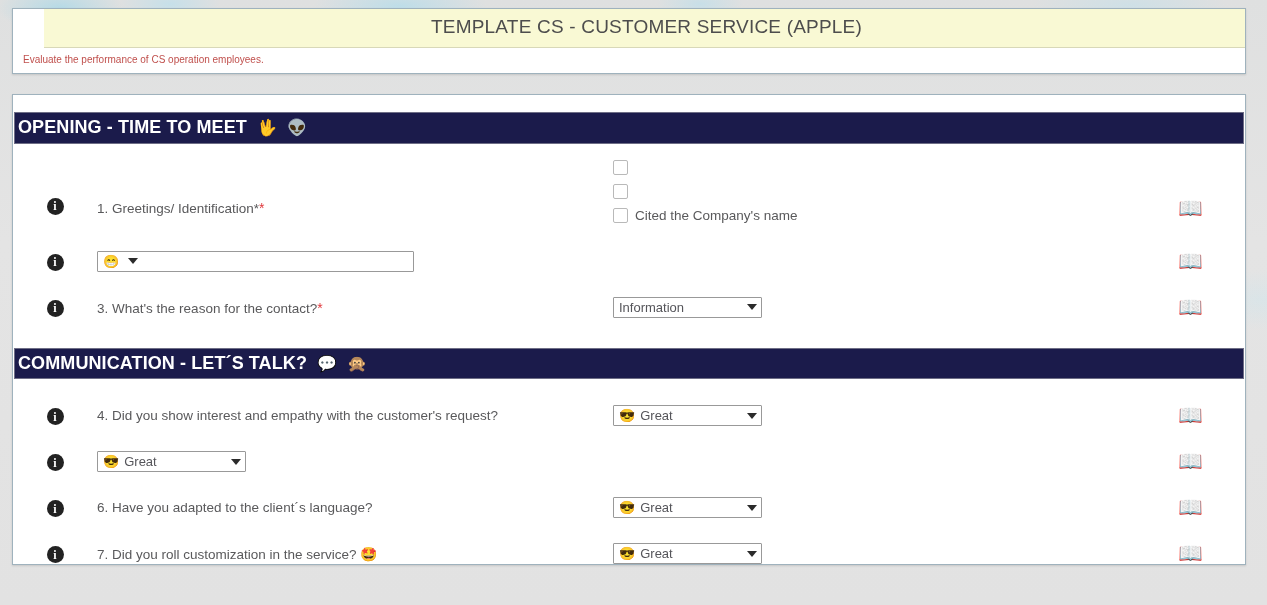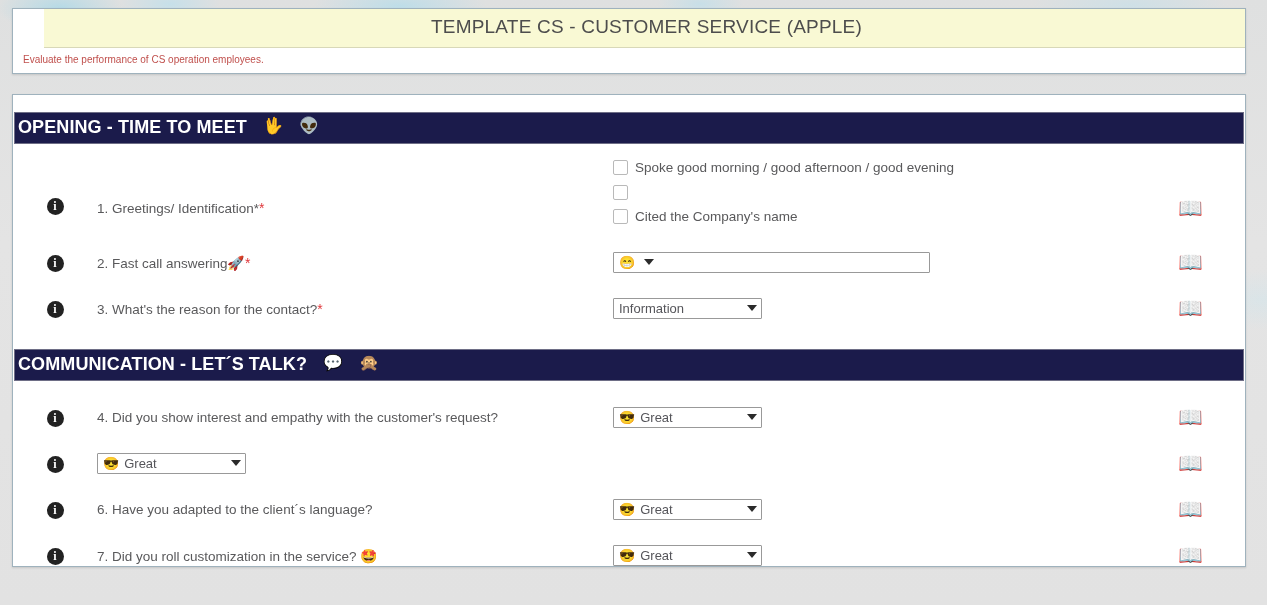--- a/index.html
+++ b/index.html
@@ -77,22 +77,22 @@
   .section-bar {
     background: #1b1b4b;
     color: #ffffff;
     font-size: 18px;
     font-weight: bold;
     letter-spacing: 0.1px;
     padding: 4px 0 5px 3px;
     margin: 0 1px;
     border: 1px solid #6e6e86;
     display: flex;
-    align-items: flex-start;
-    gap: 16px;
+    align-items: flex-end;
+    gap: 10px;
     line-height: 1.15;
   }
   .section-bar .emoji { font-size: 16px; font-weight: normal; }
 
   .q-row {
     display: flex;
     align-items: flex-start;
     padding: 0 0 0 0;
     background: #fff;
   }
@@ -203,43 +203,39 @@
       <div class="q-info" style="padding-top:38px;">
         <span class="info-icon">i</span>
       </div>
       <div class="q-label" style="padding-top:40px;">
         <span>1. Greetings/ Identification*</span><span class="req">*</span>
       </div>
       <div class="q-control">
         <div class="cb-list">
           <div class="cb-item">
             <span class="cb-box"></span>
-            <span class="cb-text">Spoke good morning / good afternoon / good evening</span>
           </div>
           <div class="cb-item">
             <span class="cb-box"></span>
           </div>
           <div class="cb-item">
             <span class="cb-box"></span>
             <span class="cb-text">Cited the Company's name</span>
           </div>
         </div>
       </div>
       <div class="q-book" style="padding-top:38px;">
         <span class="book-icon">📖</span>
       </div>
     </div>
 
     <div class="q-row" style="padding-top:27px;">
       <div class="q-info">
         <span class="info-icon">i</span>
       </div>
-      <div class="q-label" style="padding-top:3px;">
-        <span>2. Fast call answering</span><span class="emoji">🚀</span><span class="req">*</span>
-      </div>
       <div class="q-control">
         <div class="sel wide">
           <span class="sel-emoji">😁</span>
           <span class="caret"></span>
         </div>
       </div>
       <div class="q-book">
         <span class="book-icon">📖</span>
       </div>
     </div>

